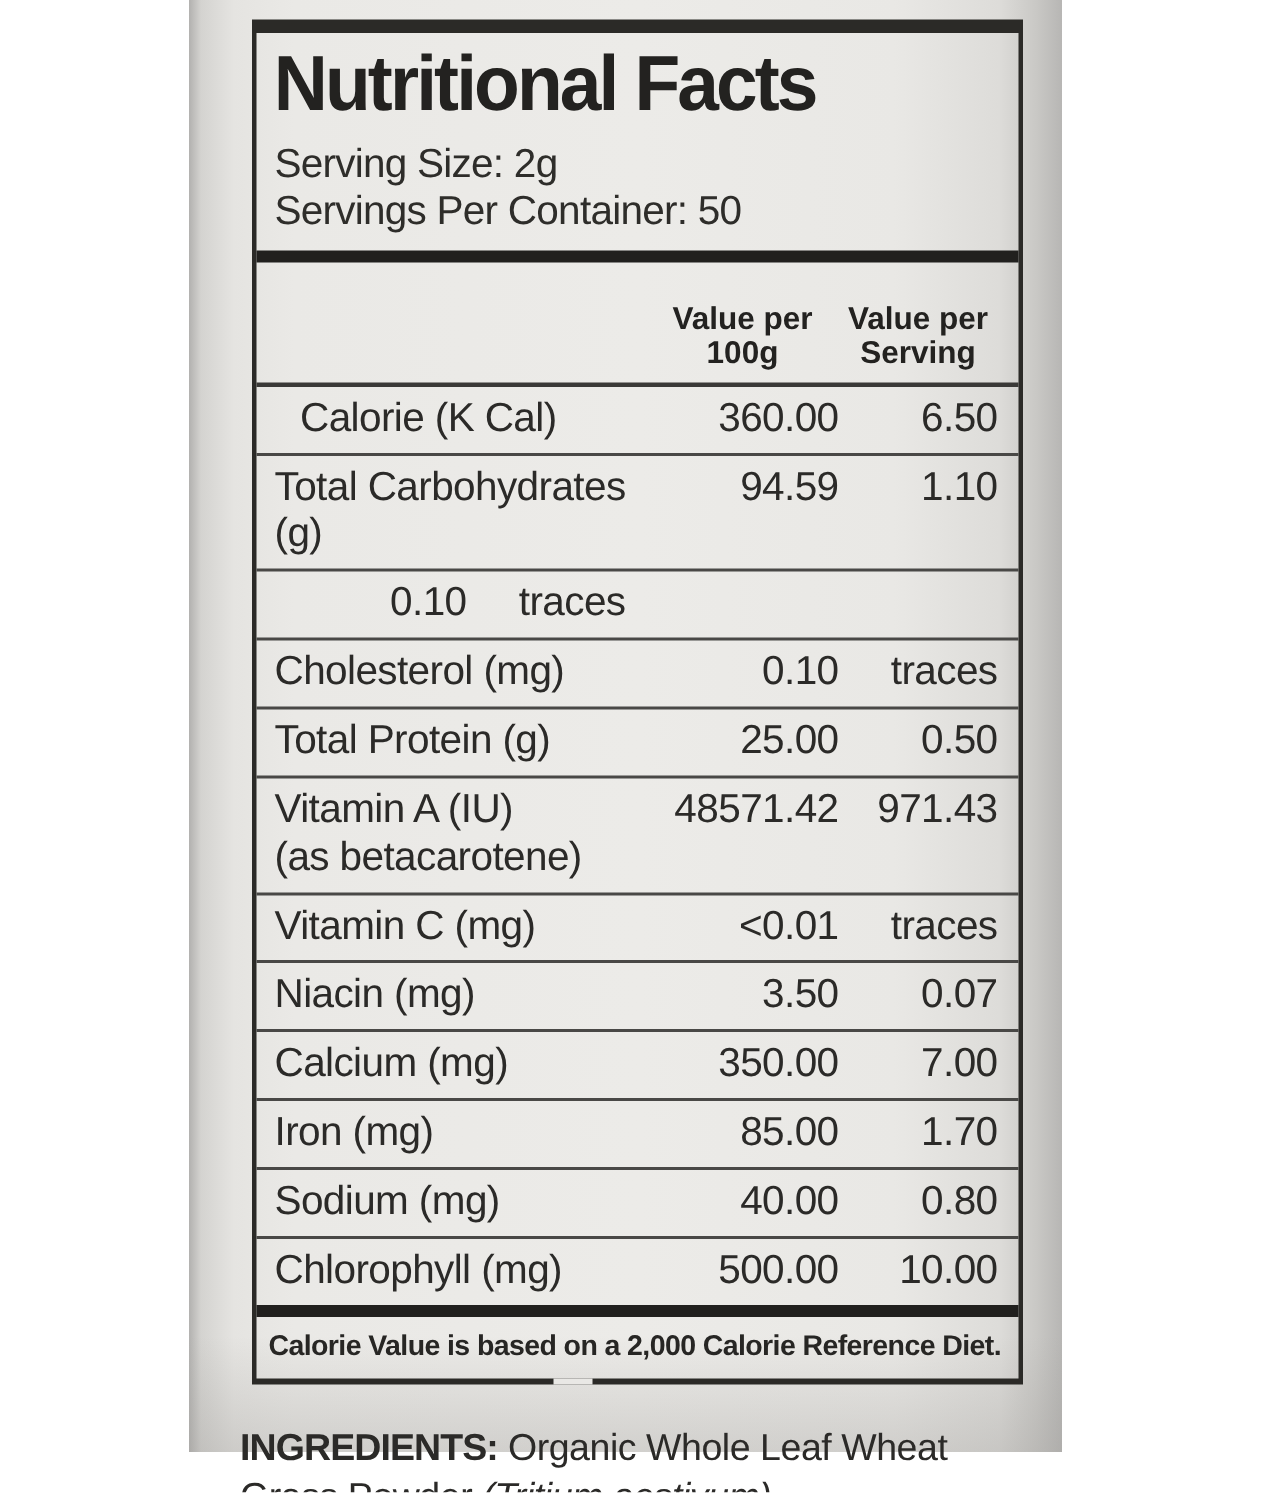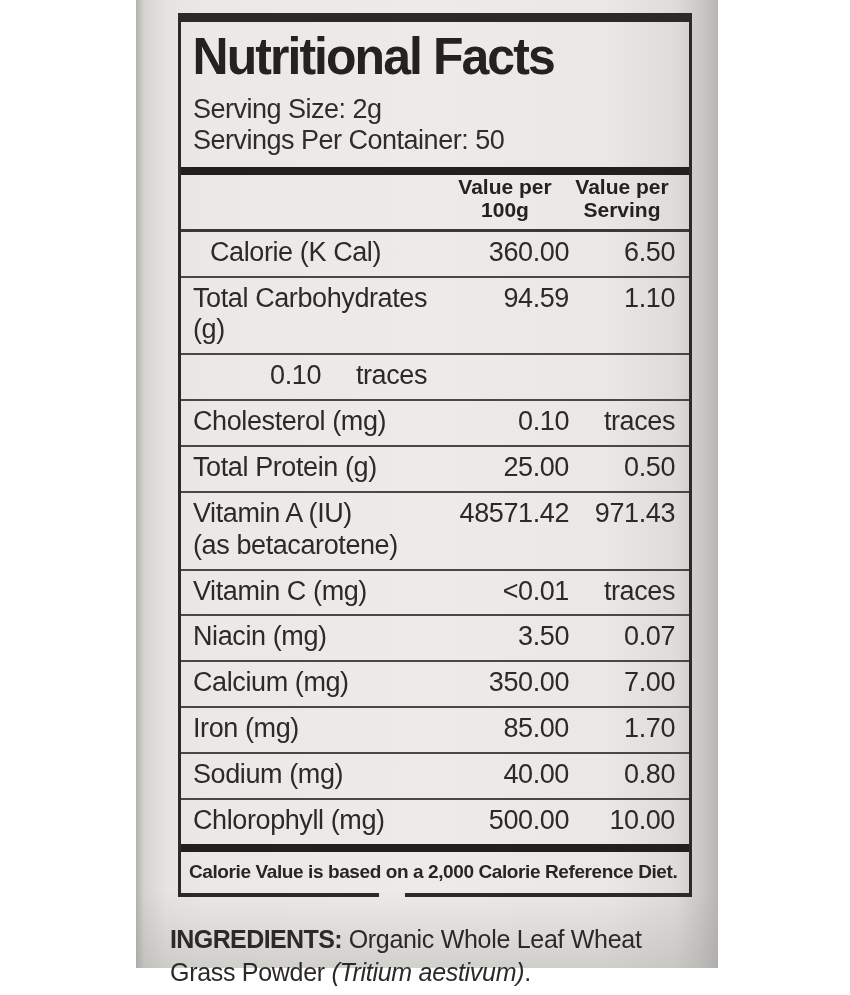--- a/index.html
+++ b/index.html
@@ -9,21 +9,21 @@
     width: 850px;
     height: 995px;
     background: #ffffff;
     overflow: hidden;
     font-family: "Liberation Sans", "DejaVu Sans", sans-serif;
     color: #2a2927;
   }
   
   .photo {
     position: absolute;
-    left: 136px;
+    left: 126px;
     top: 0;
     width: 582px;
     height: 968px;
     background:
       linear-gradient(180deg, rgba(0,0,0,0) 0%, rgba(0,0,0,0) 92%, rgba(160,158,155,0.35) 100%),
       linear-gradient(90deg, #b2b1af 0px, #d4d3d0 8px, #e5e4e1 30px, #eae9e6 70px,
                       #ecebe8 300px, #e9e8e5 470px, #dddcd9 540px, #c9c8c5 565px, #b7b6b4 582px);
   }
   
   .facts-box {
@@ -54,21 +54,21 @@
     letter-spacing: -0.5px;
     color: #2e2d2a;
   }
   .serving-line.first { margin-top: 8px; }
   .gap-under-serving { height: 10px; }
   .thick-rule { height: 8px; background: #21201e; }
   .mid-rule { height: 3px; background: #3a3937; }
   .hdr-row {
     display: flex;
     justify-content: flex-end;
-    padding: 0 14px 7px 12px;
+    padding: 26px 14px 7px 12px;
     font-size: 21px;
     font-weight: bold;
     line-height: 1.12;
     color: #232220;
   }
   .hdr-cell { white-space: pre-line; text-align: center; }
   .hdr-cell.h100 { width: 128px; }
   .hdr-cell.hsrv { width: 106px; }
   .t-row {
     display: flex;

